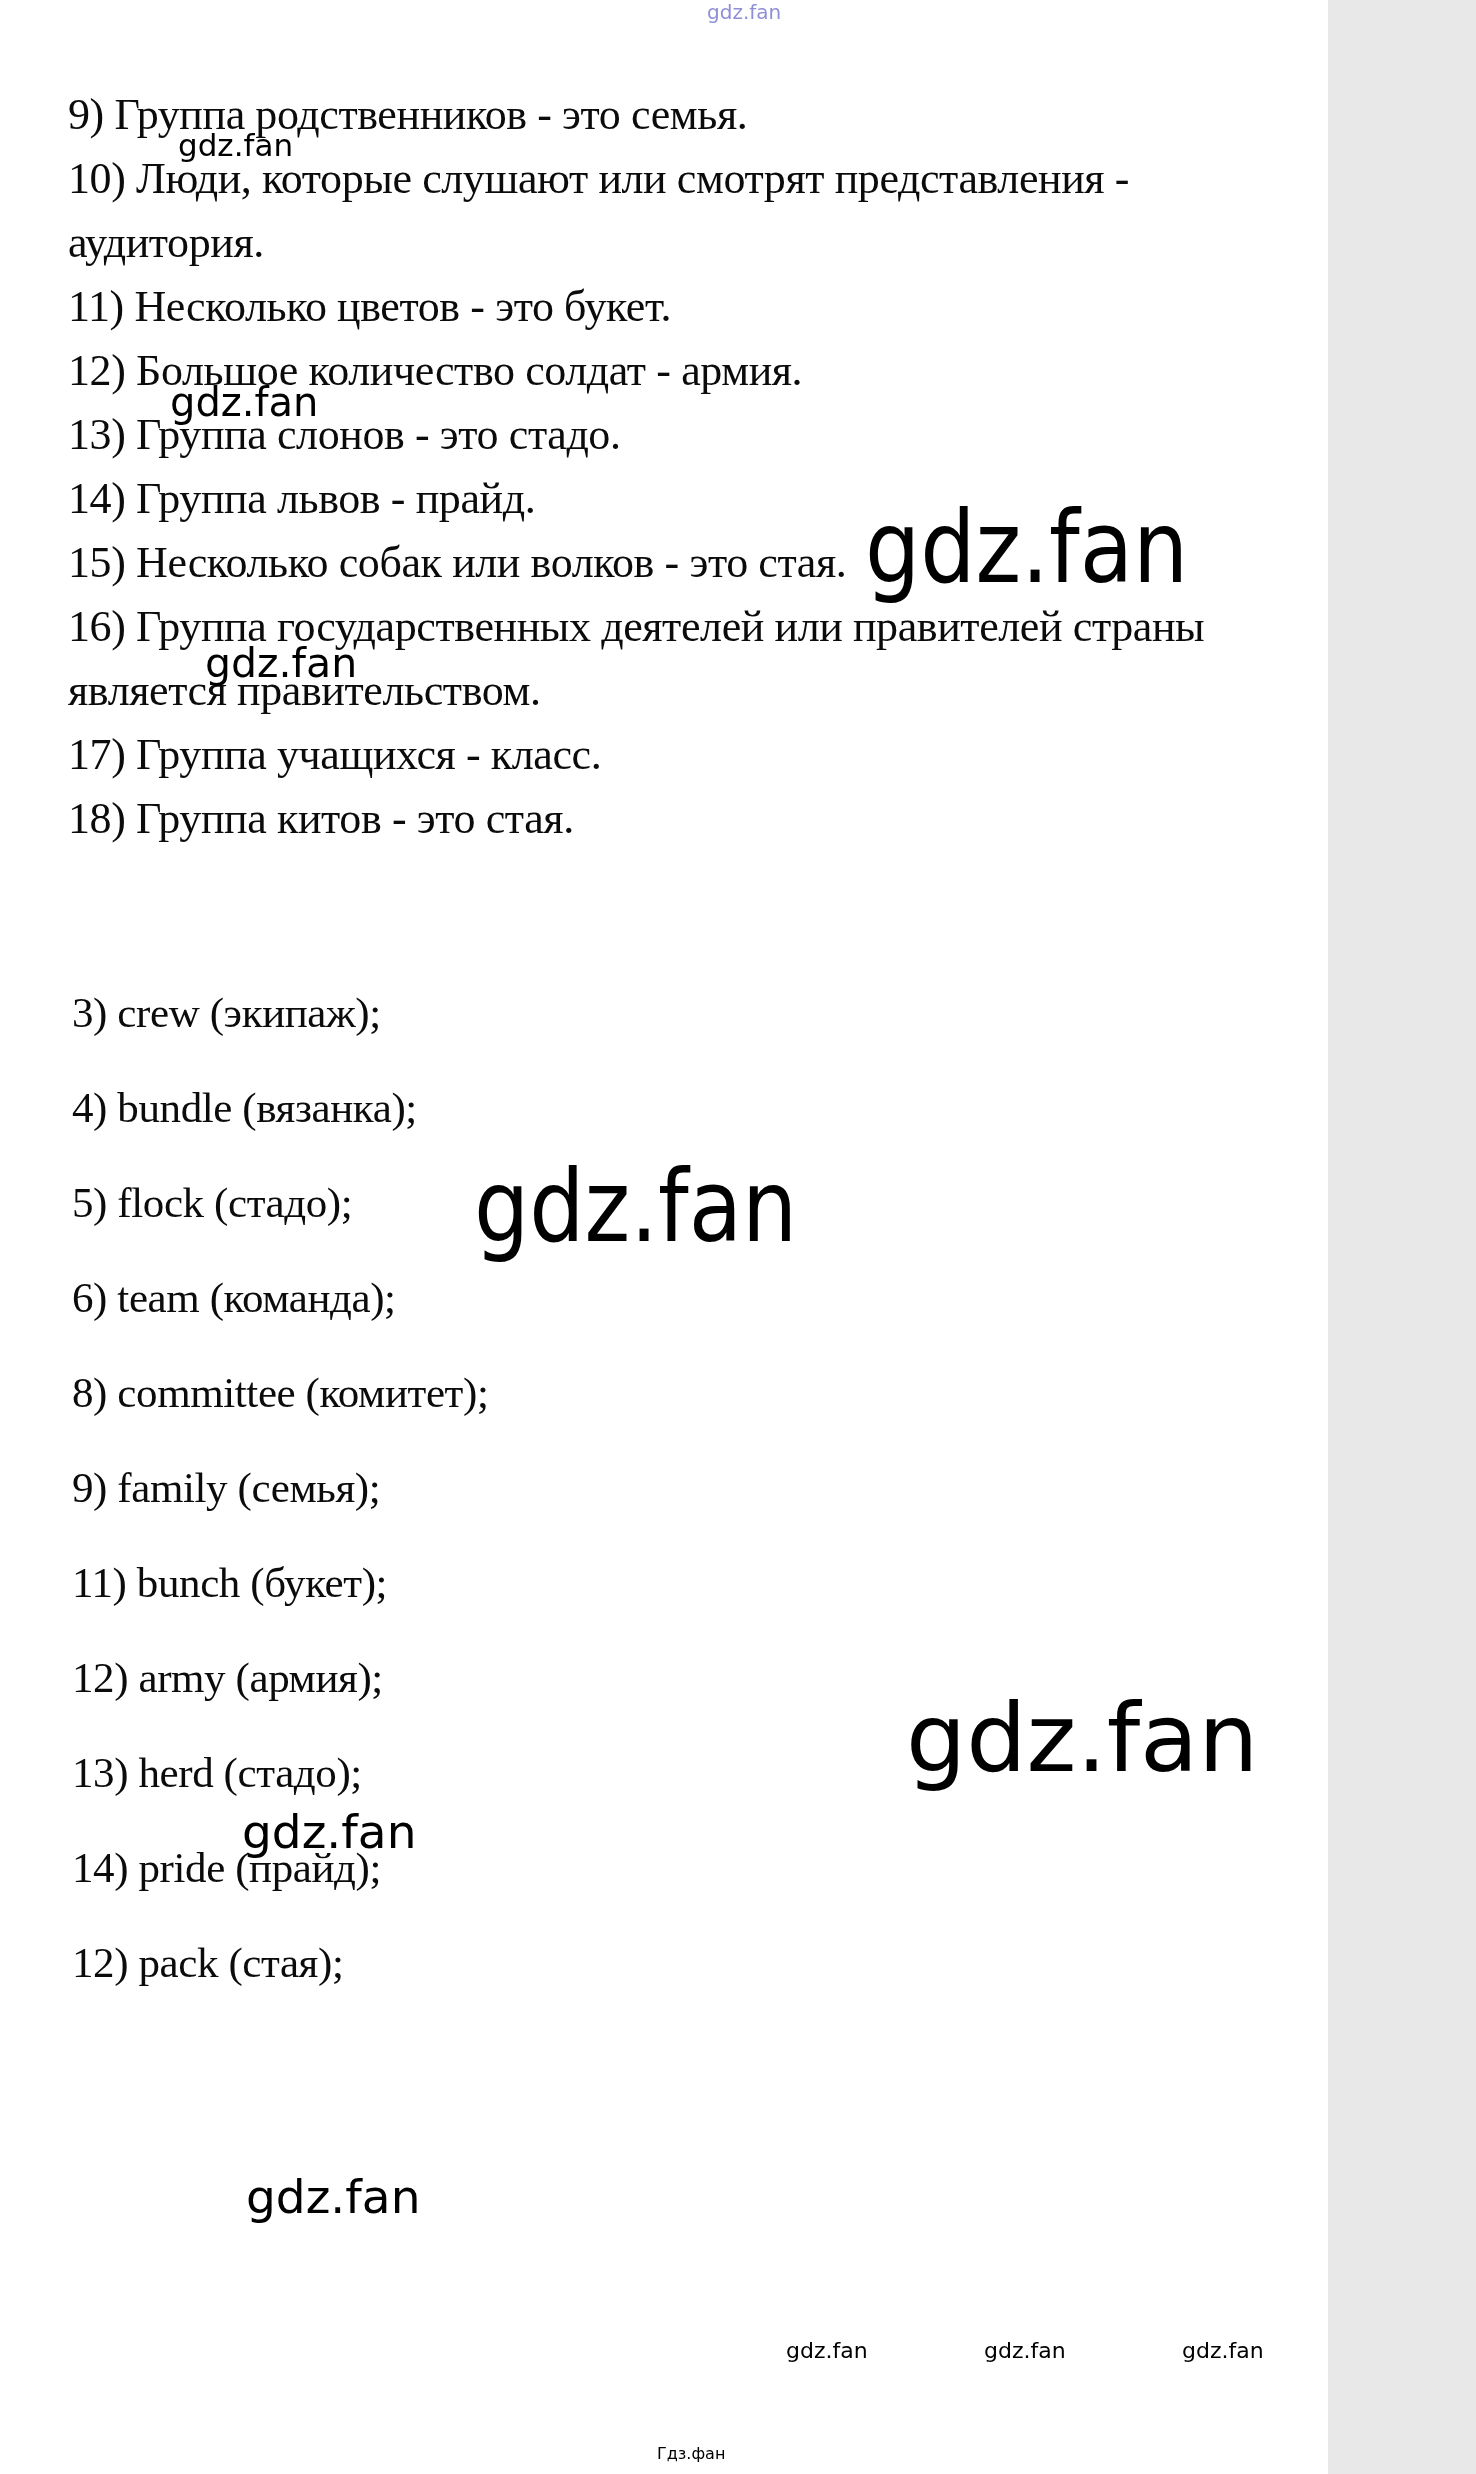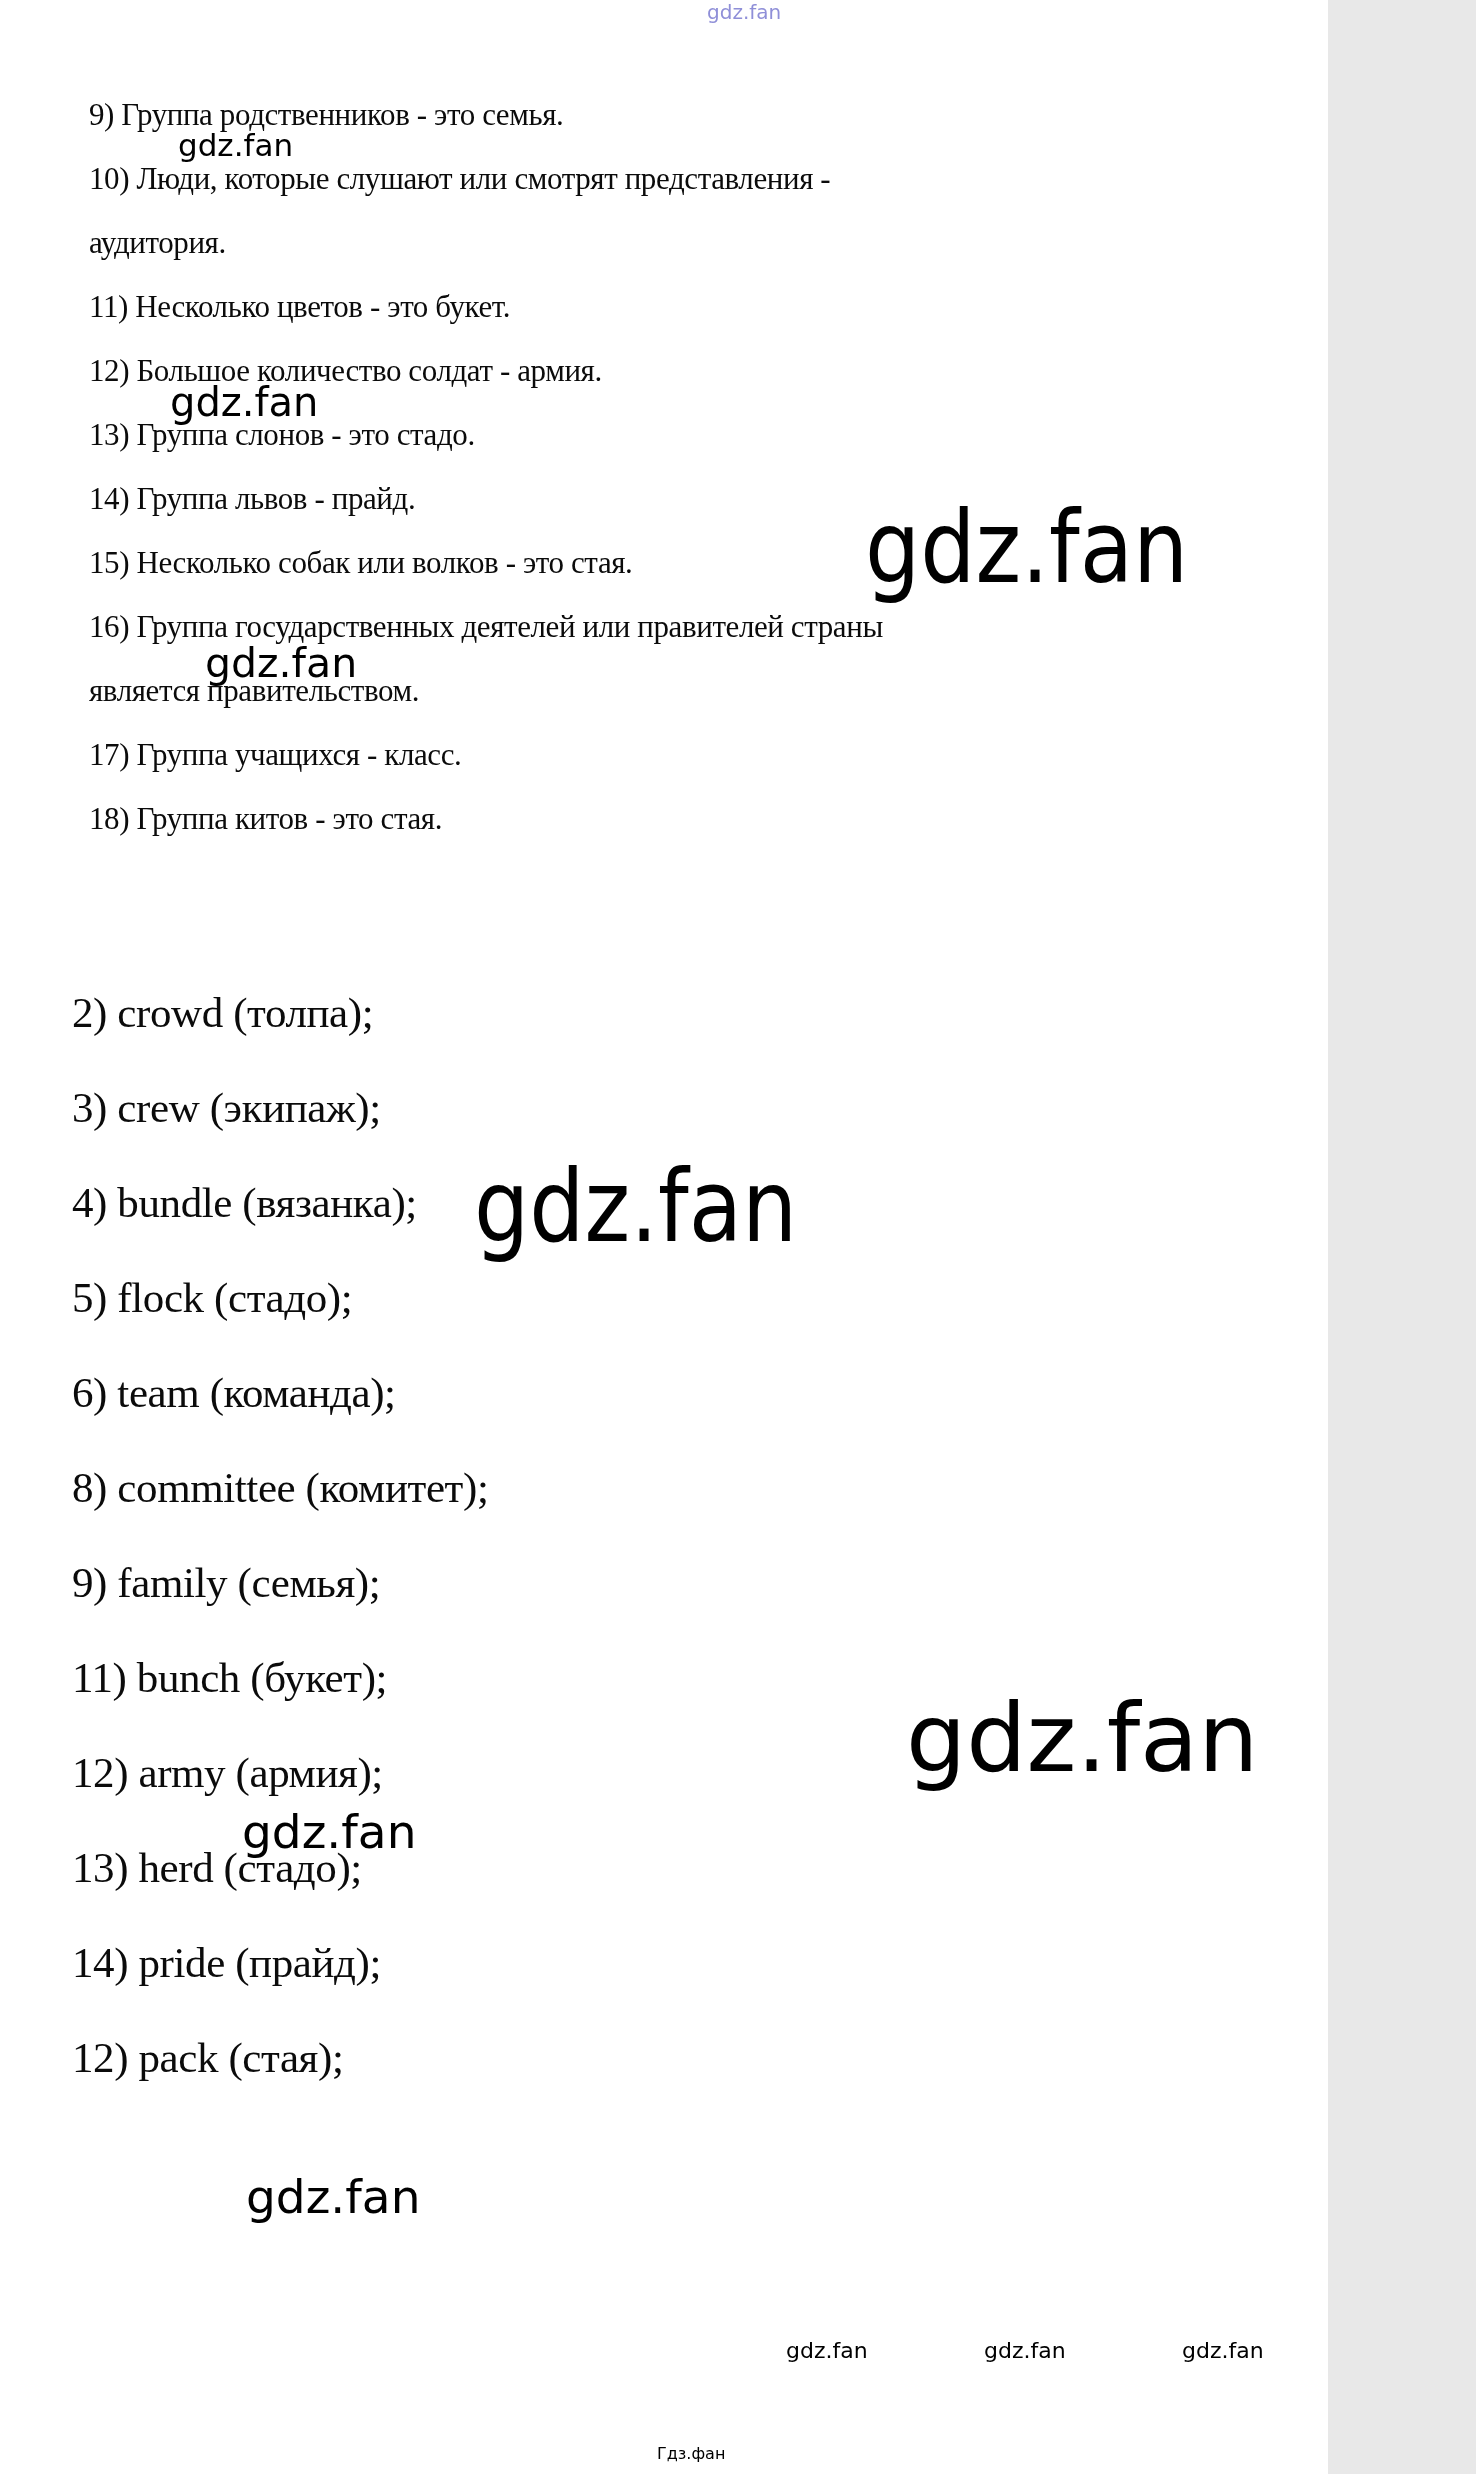--- a/index.html
+++ b/index.html
@@ -6,22 +6,22 @@
   .page{
     position:relative;
     width:1328px;height:2475px;
     background:#ffffff;
     overflow:hidden;
     font-family:"Liberation Serif", serif;
     color:#0b0b0b;
   }
   
   .defs{
-    position:absolute;left:89px;top:83px;
-    font-size:31px;
+    position:absolute;left:68px;top:83px;
+    font-size:44px;
   }
   .defs .line{
     line-height:64px;
     white-space:nowrap;
     letter-spacing:-0.4px;
   }
   .answers{
     position:absolute;left:72px;top:991px;
     font-size:43px;
   }
@@ -75,21 +75,20 @@
     <div class="line">18) Группа китов - это стая.</div>
   </div>
 
   <span class="wm wm-a">gdz.fan</span>
   <span class="wm wm-b">gdz.fan</span>
   <span class="wm wm-big-1">gdz.fan</span>
   <span class="wm wm-c">gdz.fan</span>
   <span class="wm wm-big-2">gdz.fan</span>
 
   <div class="answers">
-    <div class="item">2) crowd (толпа);</div>
     <div class="item">3) crew (экипаж);</div>
     <div class="item">4) bundle (вязанка);</div>
     <div class="item">5) flock (стадо);</div>
     <div class="item">6) team (команда);</div>
     <div class="item">8) committee (комитет);</div>
     <div class="item">9) family (семья);</div>
     <div class="item">11) bunch (букет);</div>
     <div class="item">12) army (армия);</div>
     <div class="item">13) herd (стадо);</div>
     <div class="item">14) pride (прайд);</div>

